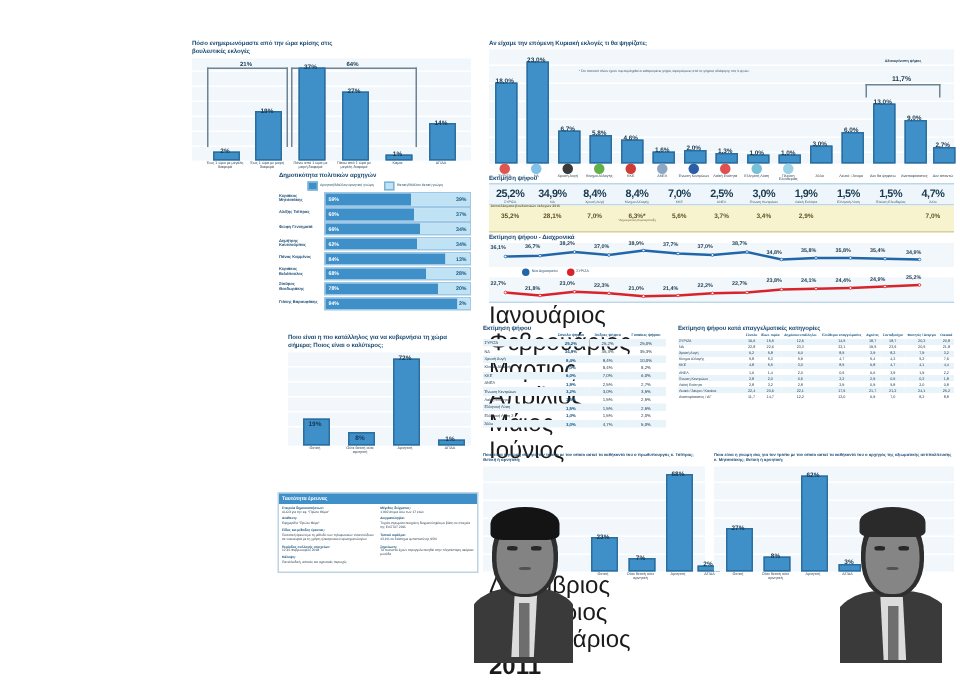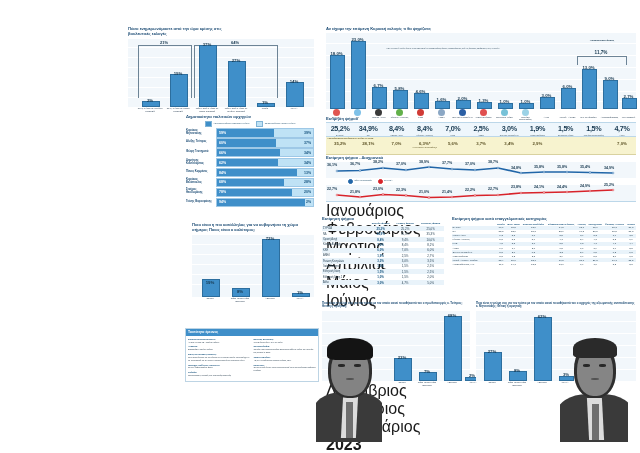--- a/index.html
+++ b/index.html
@@ -532,21 +532,21 @@
       <div class="xl" style="left:69px;top:1px;width:22px;">Απρίλιος</div>
       <div class="xl" style="left:92px;top:1px;width:22px;">Μάιος</div>
       <div class="xl" style="left:115px;top:1px;width:22px;">Ιούνιος</div>
       <div class="xl" style="left:138px;top:1px;width:22px;">Ιούλιος</div>
       <div class="xl" style="left:161px;top:1px;width:22px;">Σεπτέμβριος</div>
       <div class="xl" style="left:184px;top:1px;width:22px;">Οκτώβριος</div>
       <div class="xl" style="left:207px;top:1px;width:22px;">Νοέμβριος</div>
       <div class="xl" style="left:230px;top:1px;width:22px;">Δεκέμβριος</div>
       <div class="xl" style="left:253px;top:1px;width:22px;border-left:0.3px solid #9fb4c4;">Ιανουάριος</div>
       <div class="xl" style="left:276px;top:1px;width:22px;">Φεβρουάριος</div>
-      <div class="xl" style="left:230px;top:5px;width:22px;font-weight:bold;">2023</div>
+      <div class="xl" style="left:230px;top:5px;width:22px;font-weight:bold;">2011</div>
 
     </div>
   </div>
 
   <div class="panel" style="left:322px;top:216px;width:122px;">
     <div class="ptitle" style="margin-bottom:1px;">Εκτίμηση ψήφου</div>
     <table class="tbl1">
       <tbody>
           <tr>
         <th style="width:38%;"></th>

